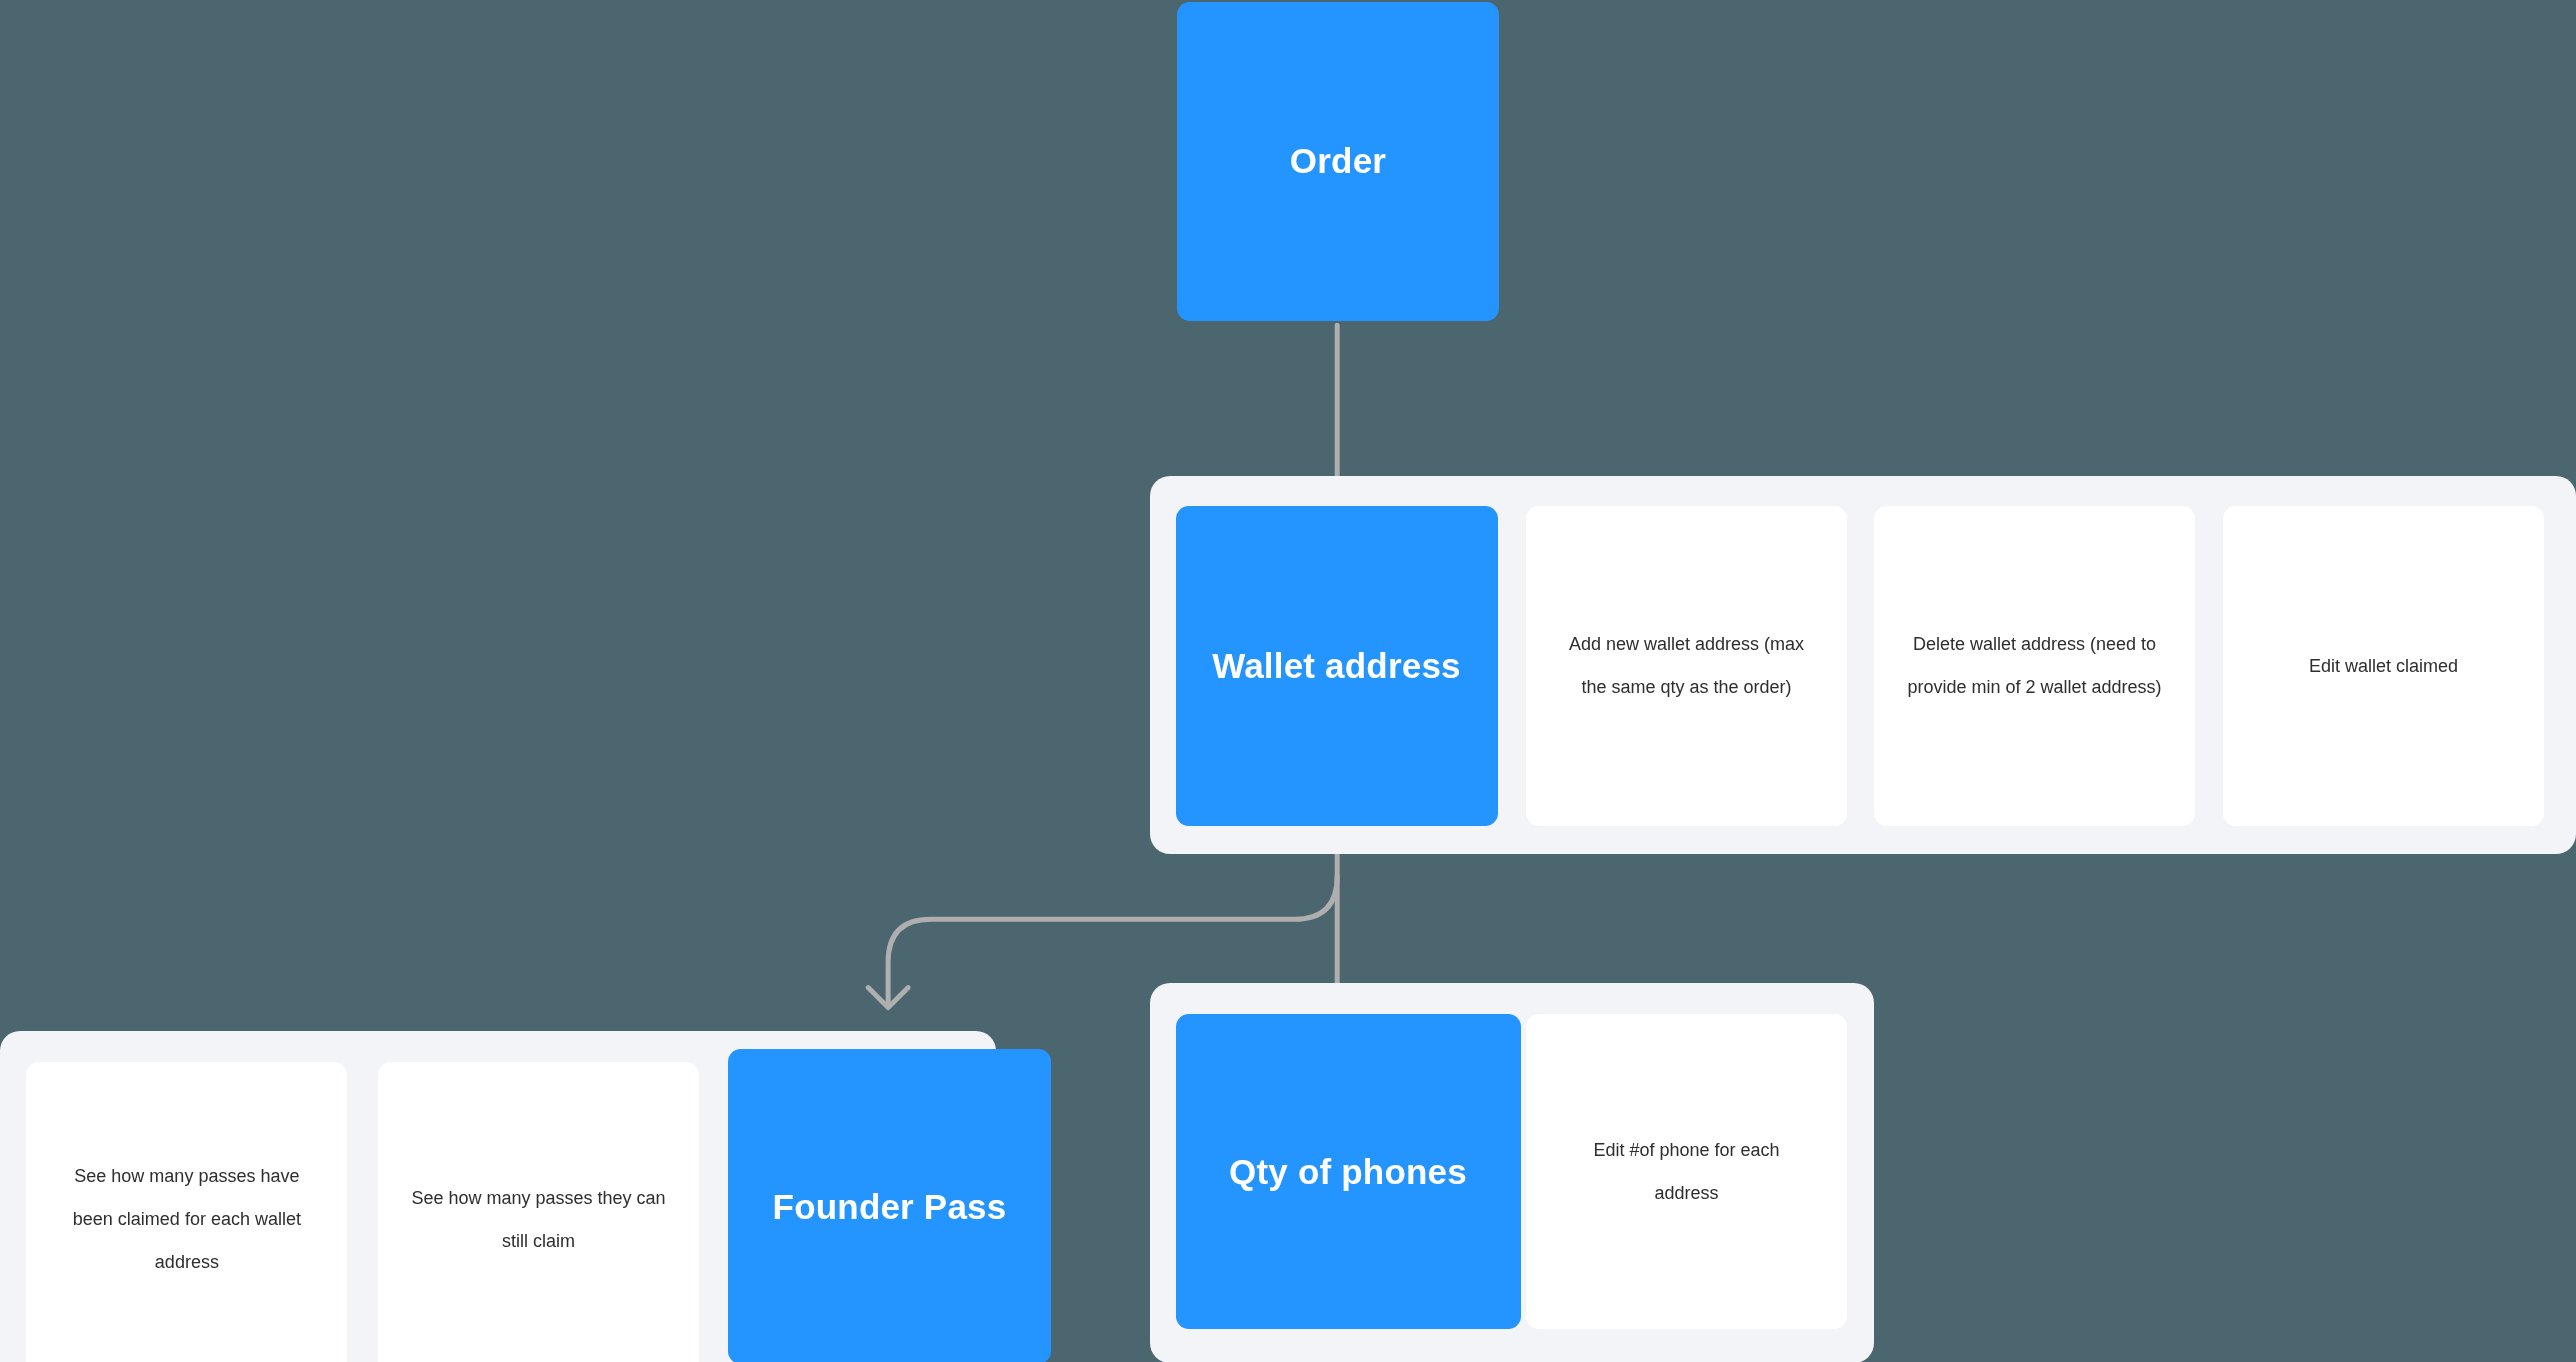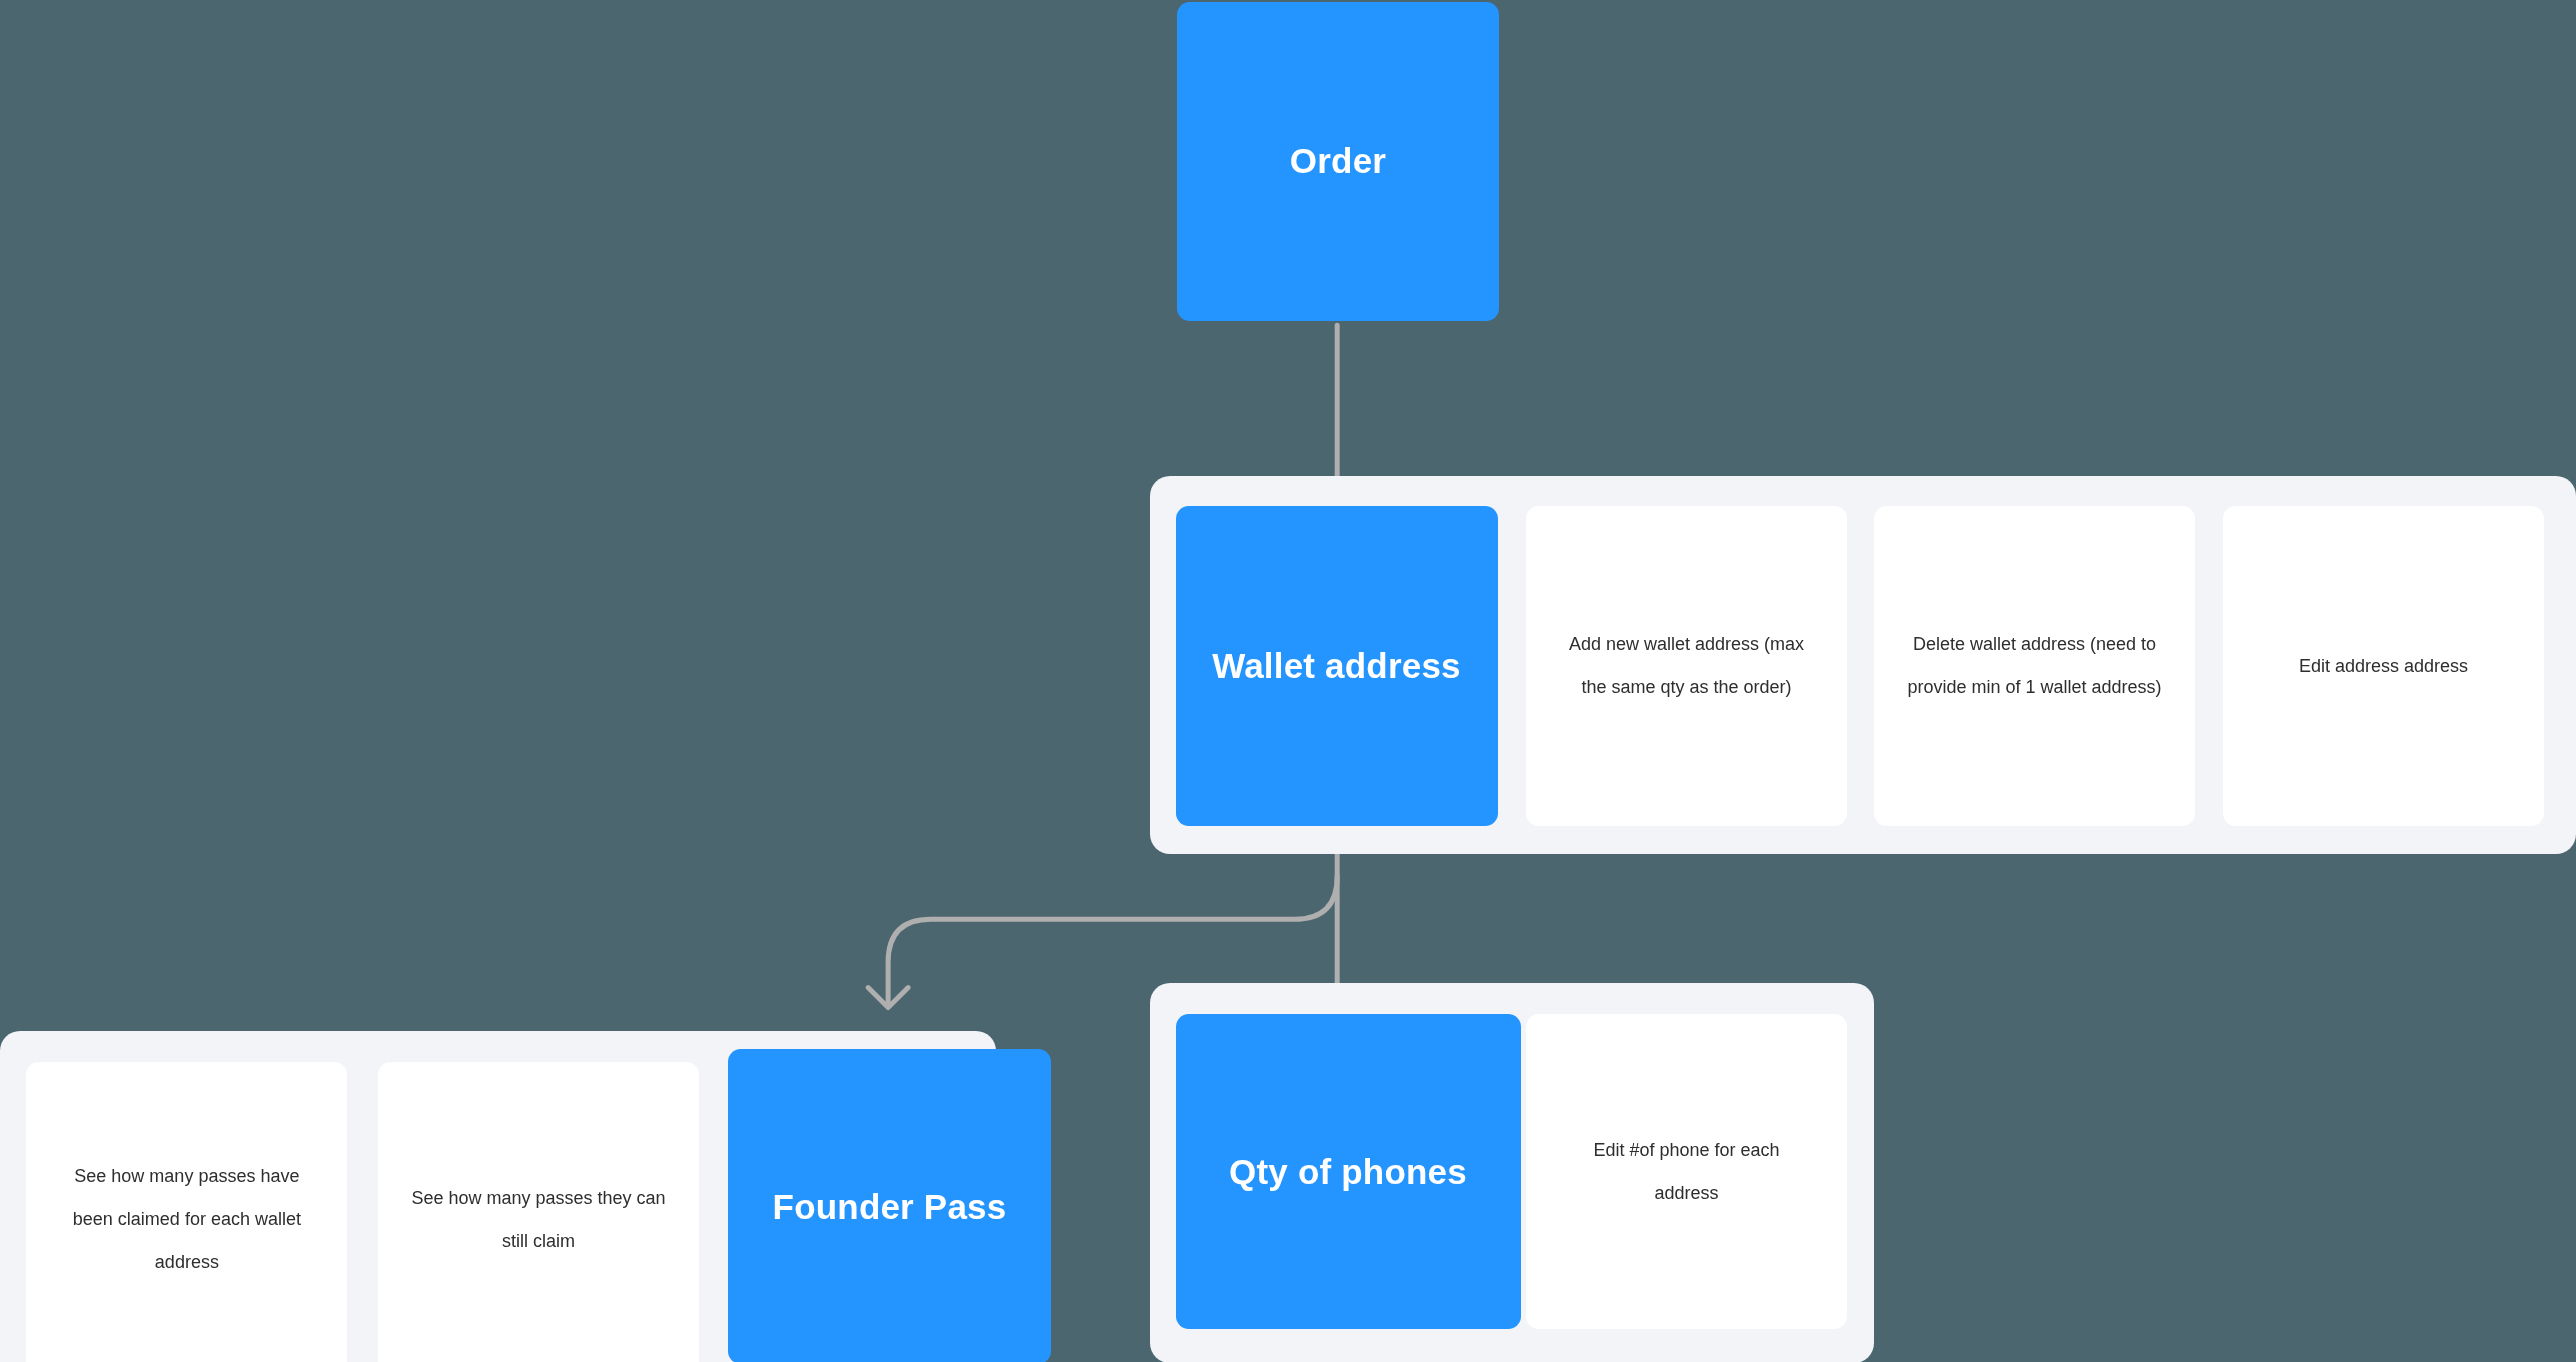--- a/index.html
+++ b/index.html
@@ -88,24 +88,24 @@
   </div>
 
   <section class="group" style="left:1150px; top:476px; width:1426px; height:378px;">
     <div class="node-primary" style="left:25.5px; top:30px; width:322px; height:320px;">
       <span>Wallet address</span>
     </div>
     <div class="card" style="left:376px; top:30px; width:321px; height:320px;">
       <span>Add new wallet address (max the same qty as the order)</span>
     </div>
     <div class="card" style="left:724px; top:30px; width:321px; height:320px;">
-      <span>Delete wallet address (need to provide min of 1 wallet address)</span>
+      <span>Delete wallet address (need to provide min of 2 wallet address)</span>
     </div>
     <div class="card" style="left:1073px; top:30px; width:321px; height:320px;">
-      <span>Edit address address</span>
+      <span>Edit wallet claimed</span>
     </div>
   </section>
 
   <section class="group" style="left:0px; top:983px; width:996px; height:380px;margin-top:48px;">
     <div class="card" style="left:26.4px; top:31px; width:321px; height:315px;">
       <span>See how many passes have been claimed for each wallet address</span>
     </div>
     <div class="card" style="left:378px; top:31px; width:321px; height:315px;">
       <span>See how many passes they can still claim</span>
     </div>

